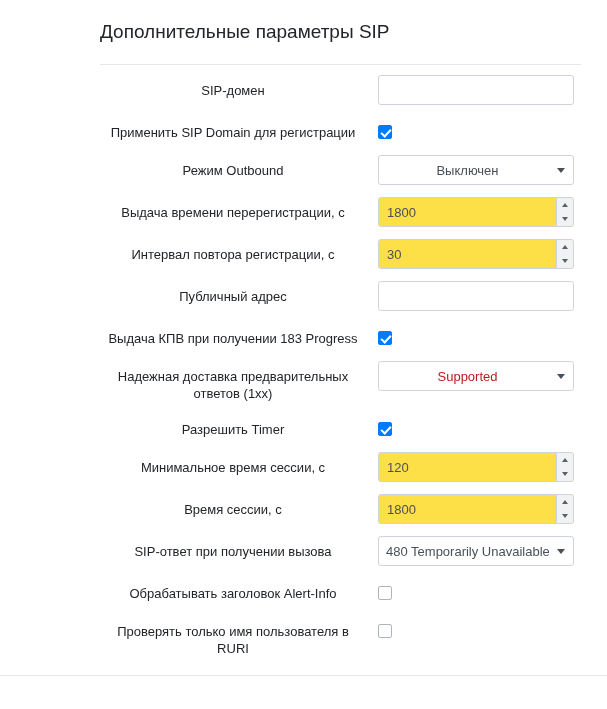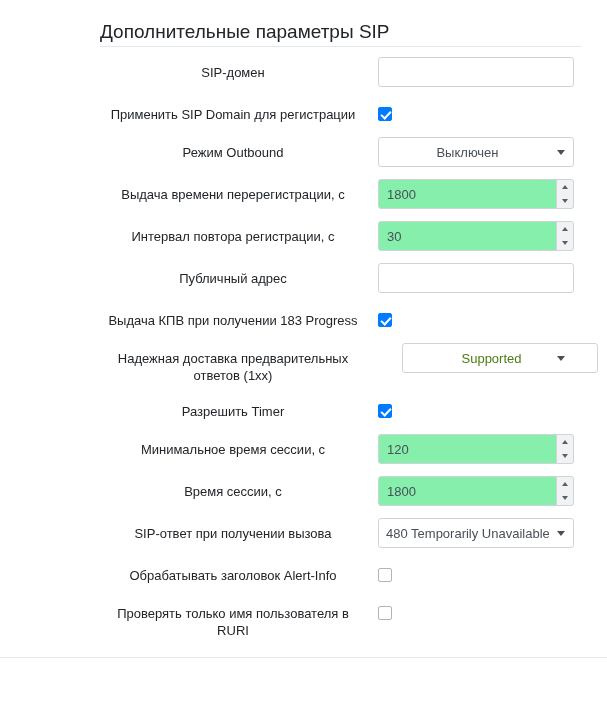--- a/index.html
+++ b/index.html
@@ -19,21 +19,21 @@
     overflow: hidden;
   }
   .form-wrap {
     padding: 14px 26px 0 100px;
   }
   .title {
     font-size: 19px;
     font-weight: 400;
     color: #212529;
     margin: 6px 0 10px 0;
-    padding-bottom: 2px;
+    padding-bottom: 20px;
     border-bottom: 1px solid #e3e6ea;
     line-height: 24px;
   }
   .row {
     display: flex;
     align-items: flex-start;
     margin-bottom: 12px;
     min-height: 26px;
   }
   .row .lbl {
@@ -69,21 +69,21 @@
   }
   .numwrap input {
     width: 196px;
     height: 30px;
     border: 1px solid #ced4da;
     border-radius: 3px;
     padding: 2px 22px 2px 8px;
     font-size: 13px;
     font-family: "Liberation Sans", sans-serif;
     color: #495057;
-    background: #86efac;
+    background: #fde047;
     outline: none;
   }
   .spin {
     position: absolute;
     right: 1px;
     top: 1px;
     width: 17px;
     height: 28px;
     background: #f1f2f4;
     border-left: 1px solid #ced4da;
@@ -132,21 +132,21 @@
     border-radius: 3px;
     padding: 2px 24px 2px 7px;
     font-size: 13px;
     font-family: "Liberation Sans", sans-serif;
     color: #495057;
     background: #fff;
     outline: none;
     line-height: 26px;
     text-align: center;
   }
-  select.muted { color: #4d7c0f; margin-left: 24px; }
+  select.muted { color: #b91c1c; }
   .selwrap:after {
     content: "";
     position: absolute;
     right: 9px;
     top: 13px;
     border-left: 4px solid transparent;
     border-right: 4px solid transparent;
     border-top: 5px solid #495057;
     pointer-events: none;
   }

